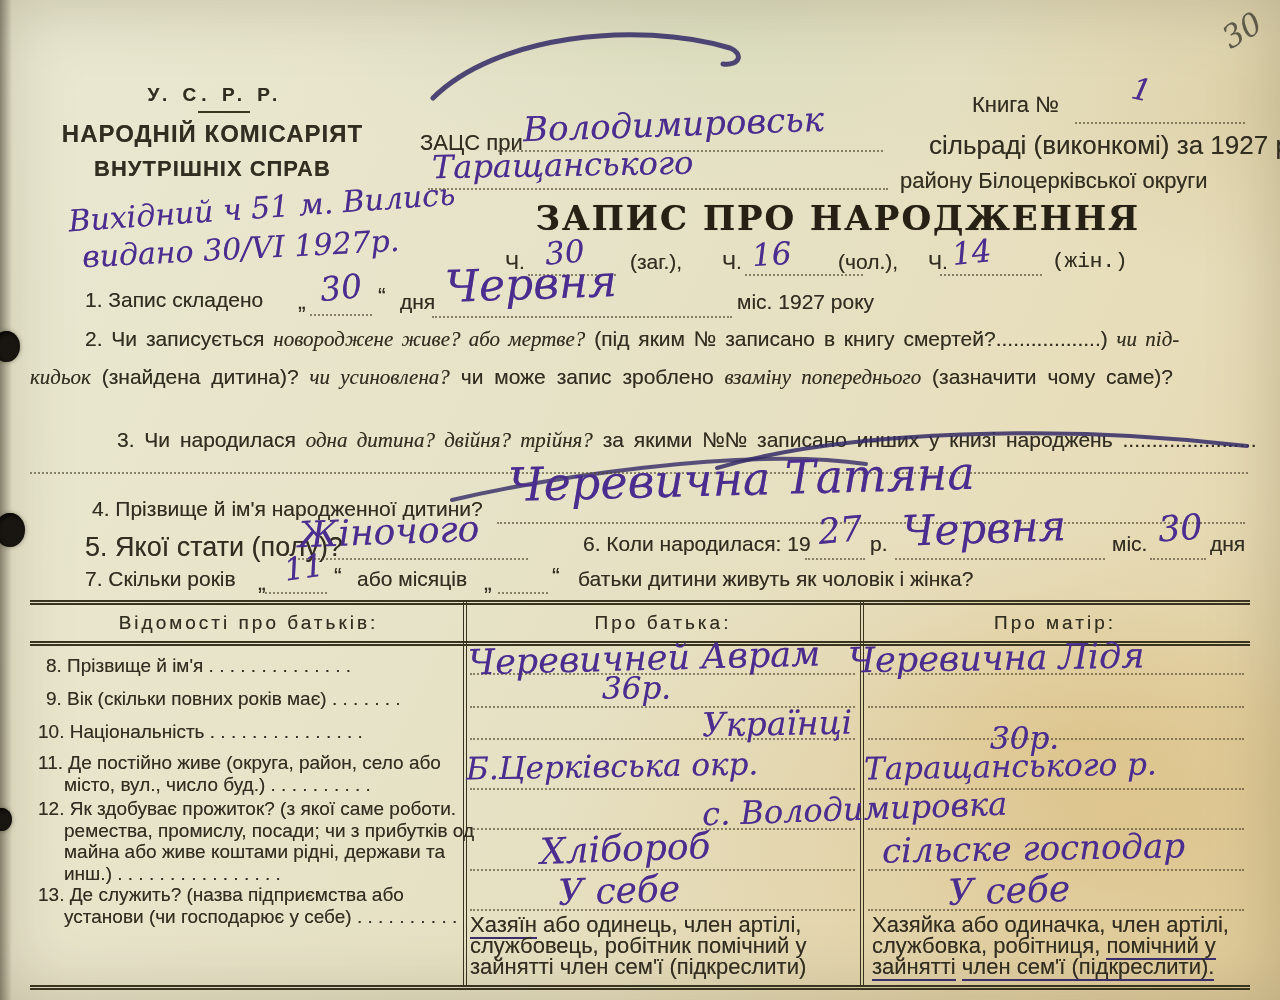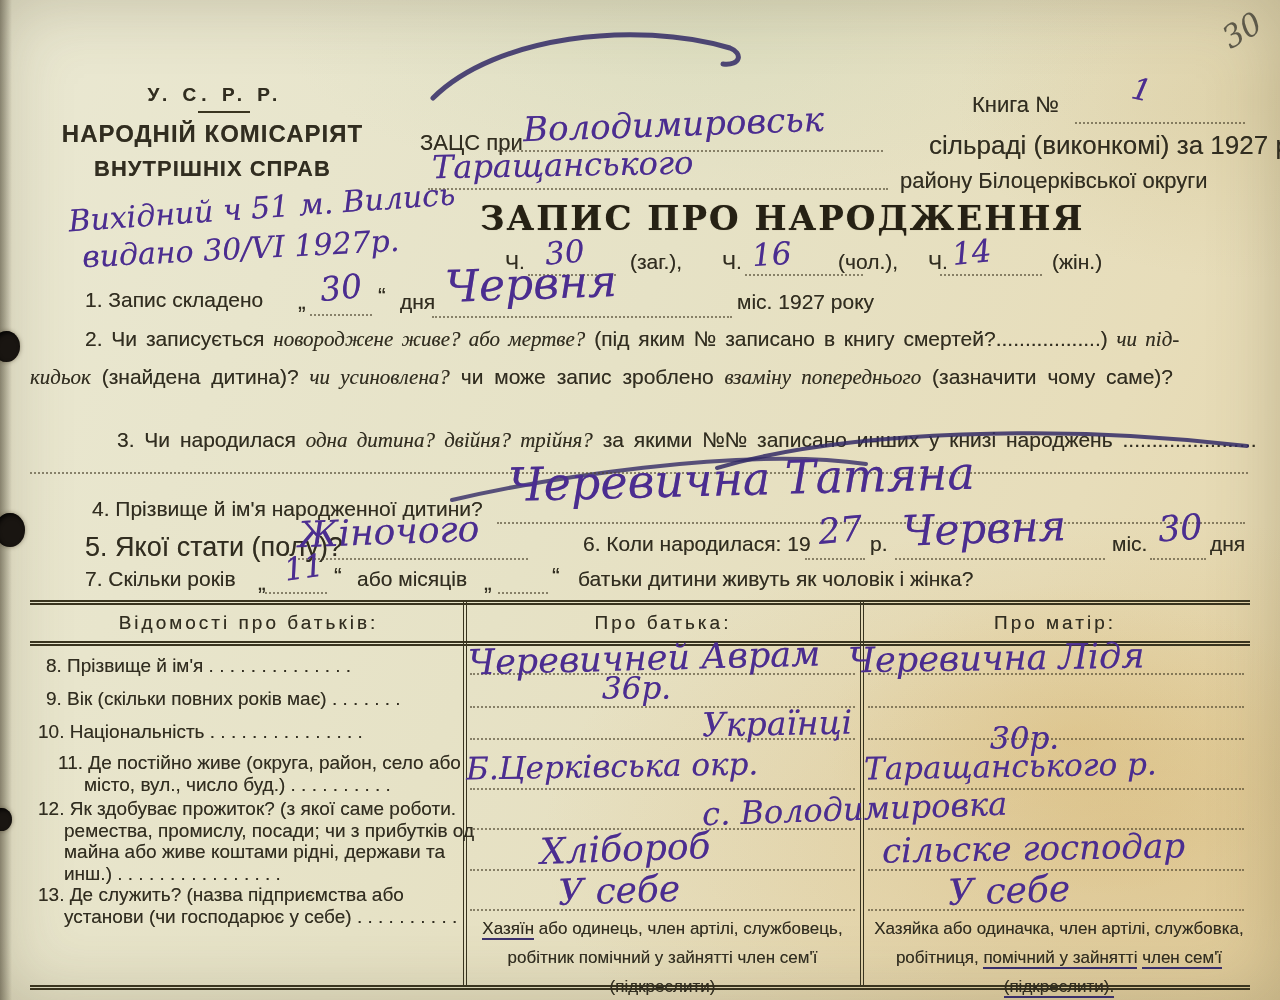--- a/index.html
+++ b/index.html
@@ -21,21 +21,21 @@
   .hand{
     font-family:"DejaVu Serif",serif;font-style:italic;color:#4b2d90;
     white-space:nowrap;text-shadow:0 0 .6px rgba(75,45,144,.5);
   }
   .pencil{font-family:"DejaVu Serif",serif;font-style:italic;color:#5d5949;}
   .dotted{height:0;border-bottom:2px dotted rgba(72,64,42,.6);}
   .hrule{height:0;border-top:5px double #39341f;}
   .vrule{width:0;border-left:4px double #39341f;}
   .tbl-label{font-size:19px;line-height:21.5px;padding-left:26px;text-indent:-26px;color:#312d20;
              text-shadow:0 0 .5px rgba(40,35,20,.45);}
-  .note{font-size:17px;line-height:29px;text-align:center;color:#312d20;white-space:normal;
+  .note{font-size:22px;line-height:21px;color:#312d20;white-space:normal;
         text-shadow:0 0 .5px rgba(40,35,20,.45);}
   .u-pen{border-bottom:2px solid #3a2f6b;}
   .hole{background:#191511;border-radius:50%;box-shadow:inset 2px 2px 4px rgba(0,0,0,.8),0 0 4px rgba(60,50,30,.5);}
   .title{font-family:"DejaVu Serif",serif;font-weight:bold;letter-spacing:2px;color:#262114;
          text-shadow:0 0 .7px rgba(30,25,12,.6);}
   .hdr{letter-spacing:3px;}
 </style>
 </head>
 <body>
 
@@ -65,34 +65,34 @@
 
   <div class="abs printed" style="left:420px;top:130px;font-size:22px;">ЗАЦС при</div>
   <div class="abs hand" style="left:523px;top:104px;font-size:34px;transform:rotate(-2deg);">Володимировськ</div>
   <div class="abs dotted" style="left:498px;top:150px;width:385px;"></div>
   <div class="abs printed" style="left:929px;top:130px;font-size:26px;">сільраді (виконкомі) за 1927 р.</div>
 
   <div class="abs hand" style="left:432px;top:146px;font-size:32px;transform:rotate(-1deg);">Таращанського</div>
   <div class="abs dotted" style="left:428px;top:188px;width:460px;"></div>
   <div class="abs printed" style="left:900px;top:168px;font-size:22px;">району Білоцерківської округи</div>
 
-  <div class="abs title" style="left:480px;top:198px;width:660px;text-align:left;font-size:34px;">ЗАПИС ПРО НАРОДЖЕННЯ</div>
+  <div class="abs title" style="left:480px;top:198px;width:660px;text-align:right;font-size:34px;">ЗАПИС ПРО НАРОДЖЕННЯ</div>
 
   <div class="abs printed" style="left:505px;top:250px;font-size:21px;">Ч.</div>
   <div class="abs hand" style="left:545px;top:234px;font-size:31px;transform:rotate(-5deg);">30</div>
   <div class="abs dotted" style="left:528px;top:274px;width:88px;"></div>
   <div class="abs printed" style="left:630px;top:250px;font-size:21px;">(заг.),</div>
   <div class="abs printed" style="left:722px;top:250px;font-size:21px;">Ч.</div>
   <div class="abs hand" style="left:752px;top:236px;font-size:31px;transform:rotate(-4deg);">16</div>
   <div class="abs dotted" style="left:745px;top:274px;width:118px;"></div>
   <div class="abs printed" style="left:838px;top:250px;font-size:21px;">(чол.),</div>
   <div class="abs printed" style="left:928px;top:250px;font-size:21px;">Ч.</div>
   <div class="abs hand" style="left:952px;top:234px;font-size:31px;transform:rotate(-6deg);">14</div>
   <div class="abs dotted" style="left:940px;top:274px;width:102px;"></div>
-  <div class="abs printed" style="left:1052px;top:250px;font-size:21px;">(жін.)</div>
+  <div class="abs printed" style="left:1052px;top:250px;font-size:21px;font-family:Liberation Mono, monospace;">(жін.)</div>
 
   <div class="abs printed" style="left:85px;top:288px;font-size:21px;">1. Запис складено</div>
   <div class="abs printed" style="left:298px;top:288px;font-size:23px;">„</div>
   <div class="abs hand" style="left:320px;top:268px;font-size:33px;transform:rotate(-6deg);">30</div>
   <div class="abs dotted" style="left:310px;top:314px;width:62px;"></div>
   <div class="abs printed" style="left:378px;top:284px;font-size:23px;">“</div>
   <div class="abs printed" style="left:400px;top:290px;font-size:21px;">дня</div>
   <div class="abs hand" style="left:445px;top:258px;font-size:44px;transform:rotate(-2deg);">Червня</div>
   <div class="abs dotted" style="left:432px;top:316px;width:300px;"></div>
   <div class="abs printed" style="left:737px;top:290px;font-size:21px;">міс. 1927 року</div>
@@ -161,21 +161,21 @@
   <div class="abs printed hdr" style="left:468px;top:612px;width:390px;text-align:center;font-size:19px;">Про батька:</div>
   <div class="abs printed hdr" style="left:866px;top:612px;width:378px;text-align:center;font-size:19px;">Про матір:</div>
   <div class="abs hrule" style="left:30px;top:641px;width:1220px;"></div>
   <div class="abs vrule" style="left:463px;top:600px;height:386px;"></div>
   <div class="abs vrule" style="left:860px;top:600px;height:386px;"></div>
   <div class="abs hrule" style="left:30px;top:985px;width:1220px;"></div>
 
   <div class="abs tbl-label" style="left:46px;top:655px;width:405px;white-space:nowrap;">8. Прізвище й ім'я . . . . . . . . . . . . . .</div>
   <div class="abs tbl-label" style="left:46px;top:688px;width:405px;white-space:nowrap;">9. Вік (скільки повних років має) . . . . . . .</div>
   <div class="abs tbl-label" style="left:38px;top:721px;width:412px;white-space:nowrap;">10. Національність . . . . . . . . . . . . . . .</div>
-  <div class="abs tbl-label" style="left:38px;top:752px;width:414px;margin-left:20px;">11. Де постійно живе (округа, район, село або місто, вул., число буд.) . . . . . . . . . .</div>
+  <div class="abs tbl-label" style="left:38px;top:752px;width:414px;">11. Де постійно живе (округа, район, село або місто, вул., число буд.) . . . . . . . . . .</div>
   <div class="abs tbl-label" style="left:38px;top:798px;width:416px;">12. Як здобуває прожиток? (з якої саме роботи. ремества, промислу, посади; чи з прибутків од майна або живе коштами рідні, держави та инш.) . . . . . . . . . . . . . . . .</div>
   <div class="abs tbl-label" style="left:38px;top:884px;width:416px;">13. Де служить? (назва підприємства або установи (чи господарює у себе) . . . . . . . . . .</div>
 
   <div class="abs dotted" style="left:470px;top:673px;width:385px;"></div>
   <div class="abs dotted" style="left:868px;top:673px;width:376px;"></div>
   <div class="abs dotted" style="left:470px;top:706px;width:385px;"></div>
   <div class="abs dotted" style="left:868px;top:706px;width:376px;"></div>
   <div class="abs dotted" style="left:470px;top:738px;width:385px;"></div>
   <div class="abs dotted" style="left:868px;top:738px;width:376px;"></div>
   <div class="abs dotted" style="left:470px;top:788px;width:385px;"></div>

